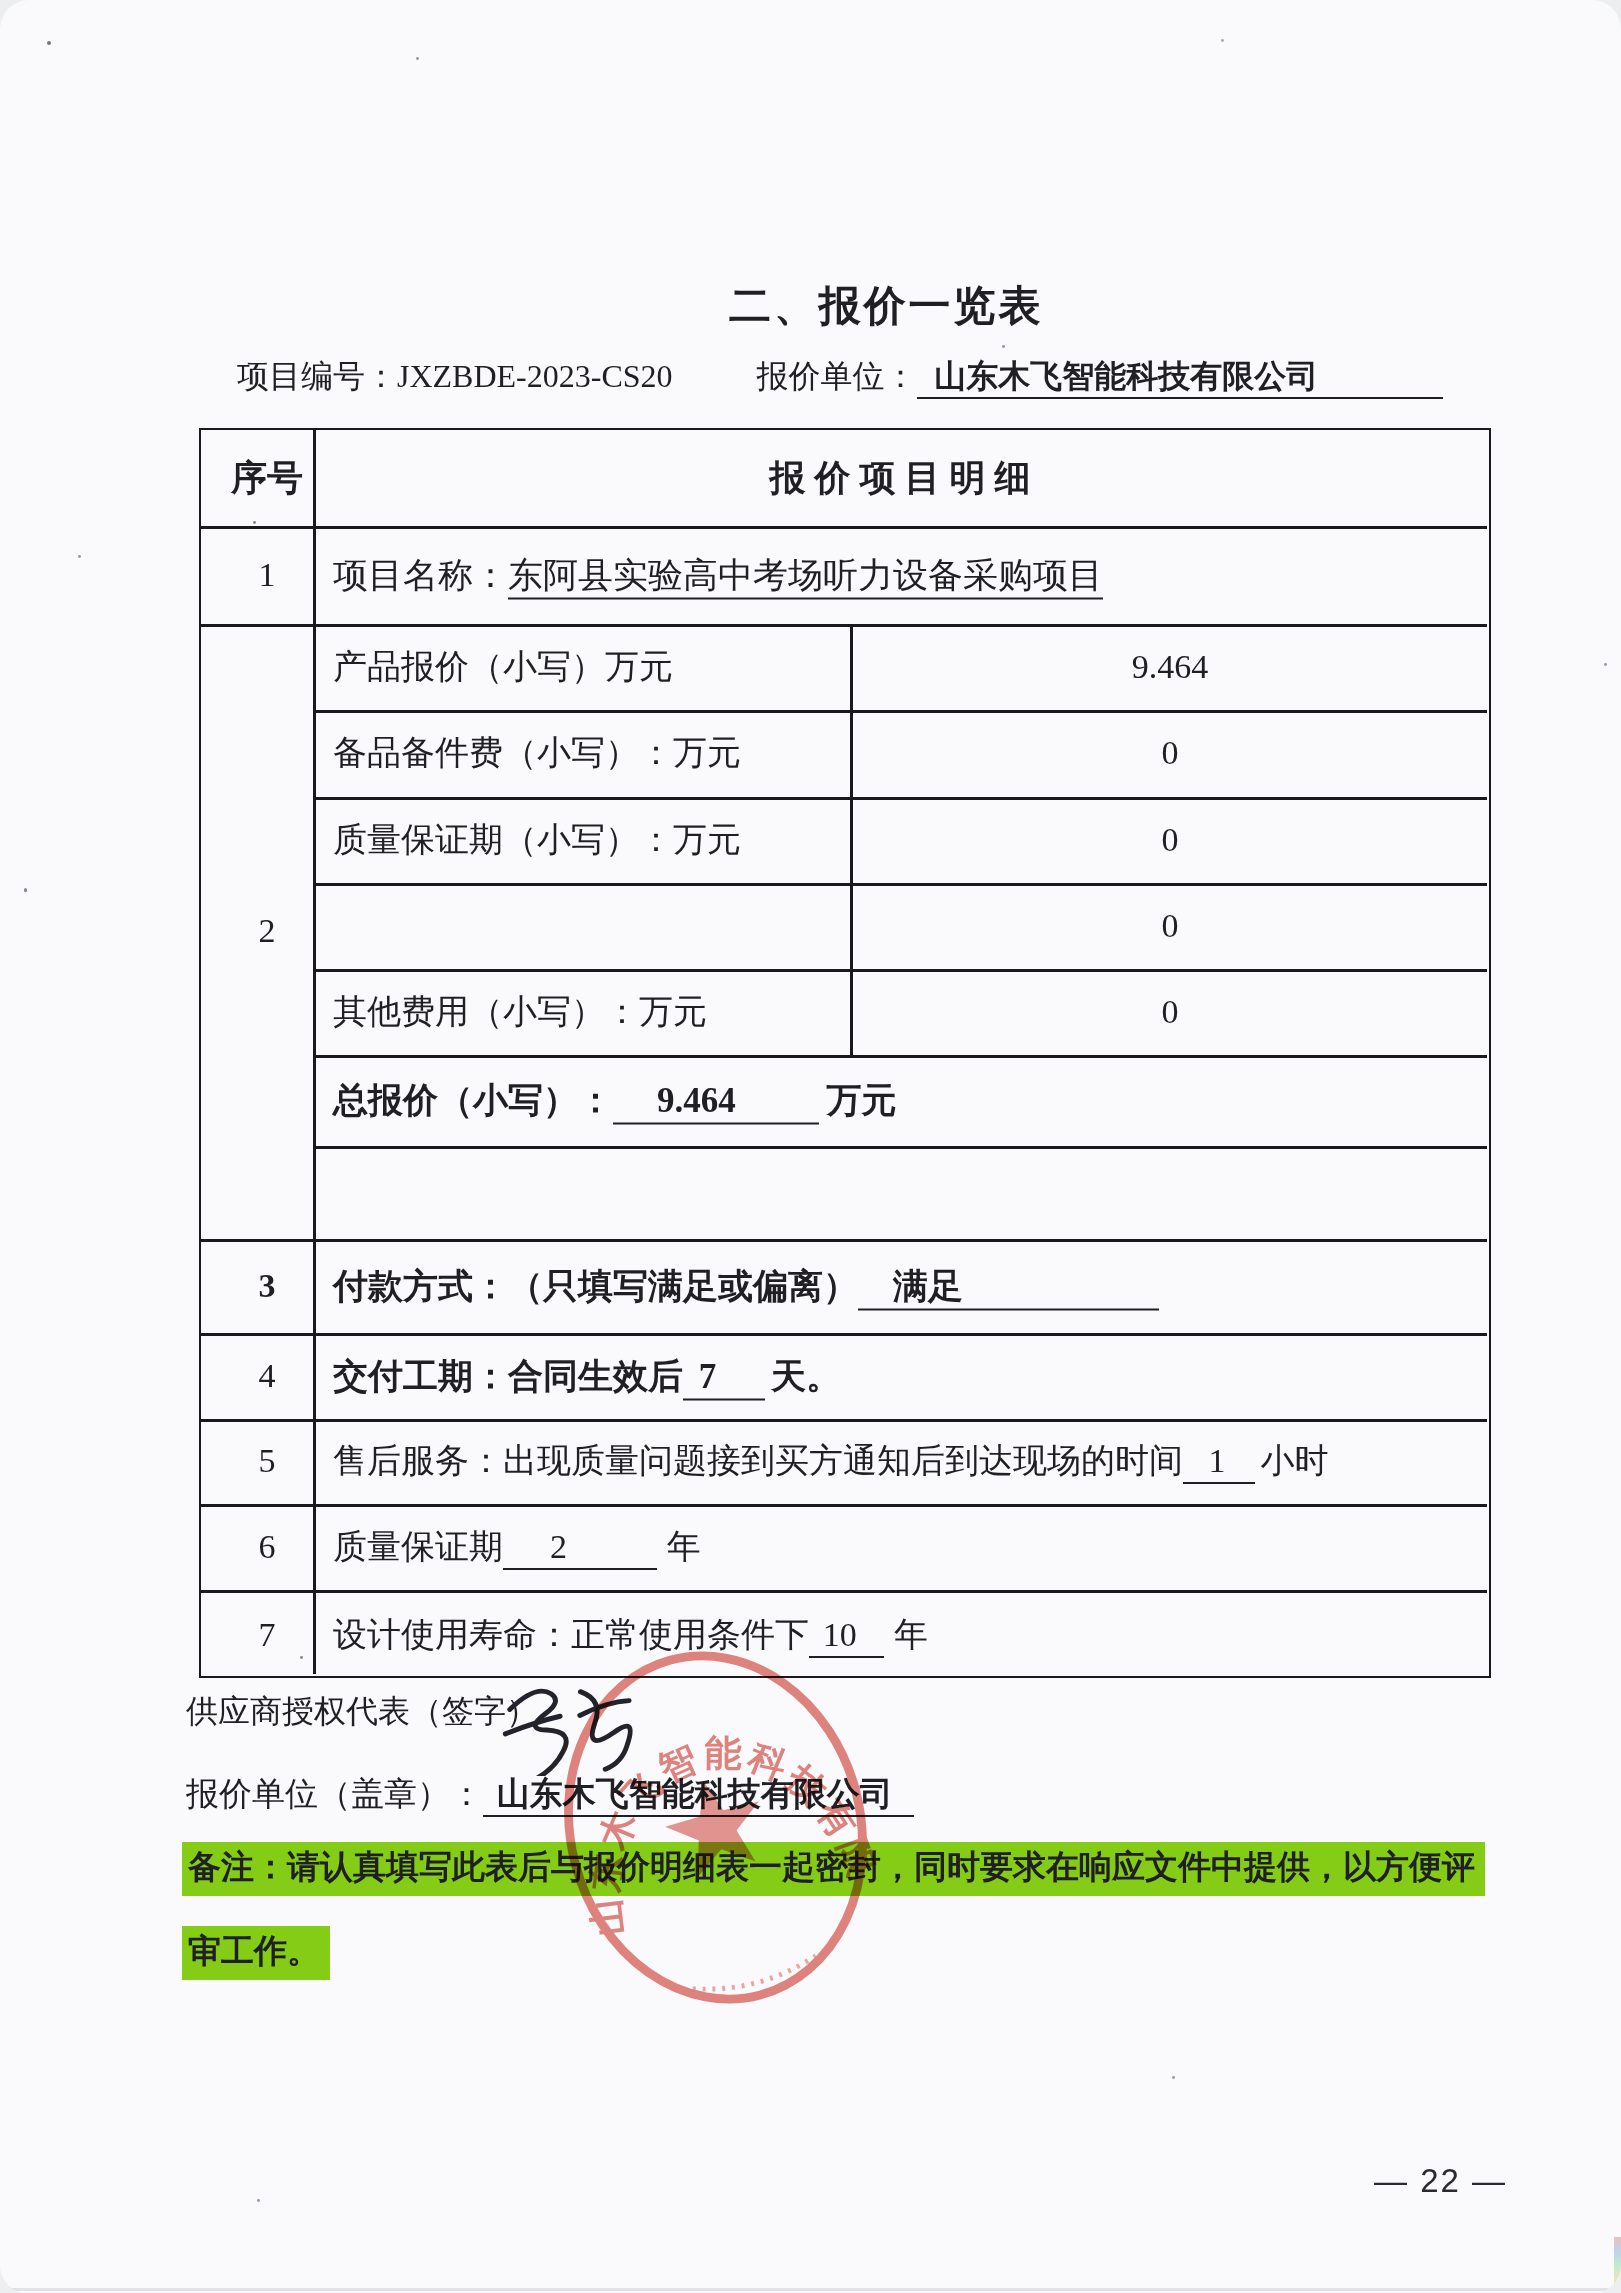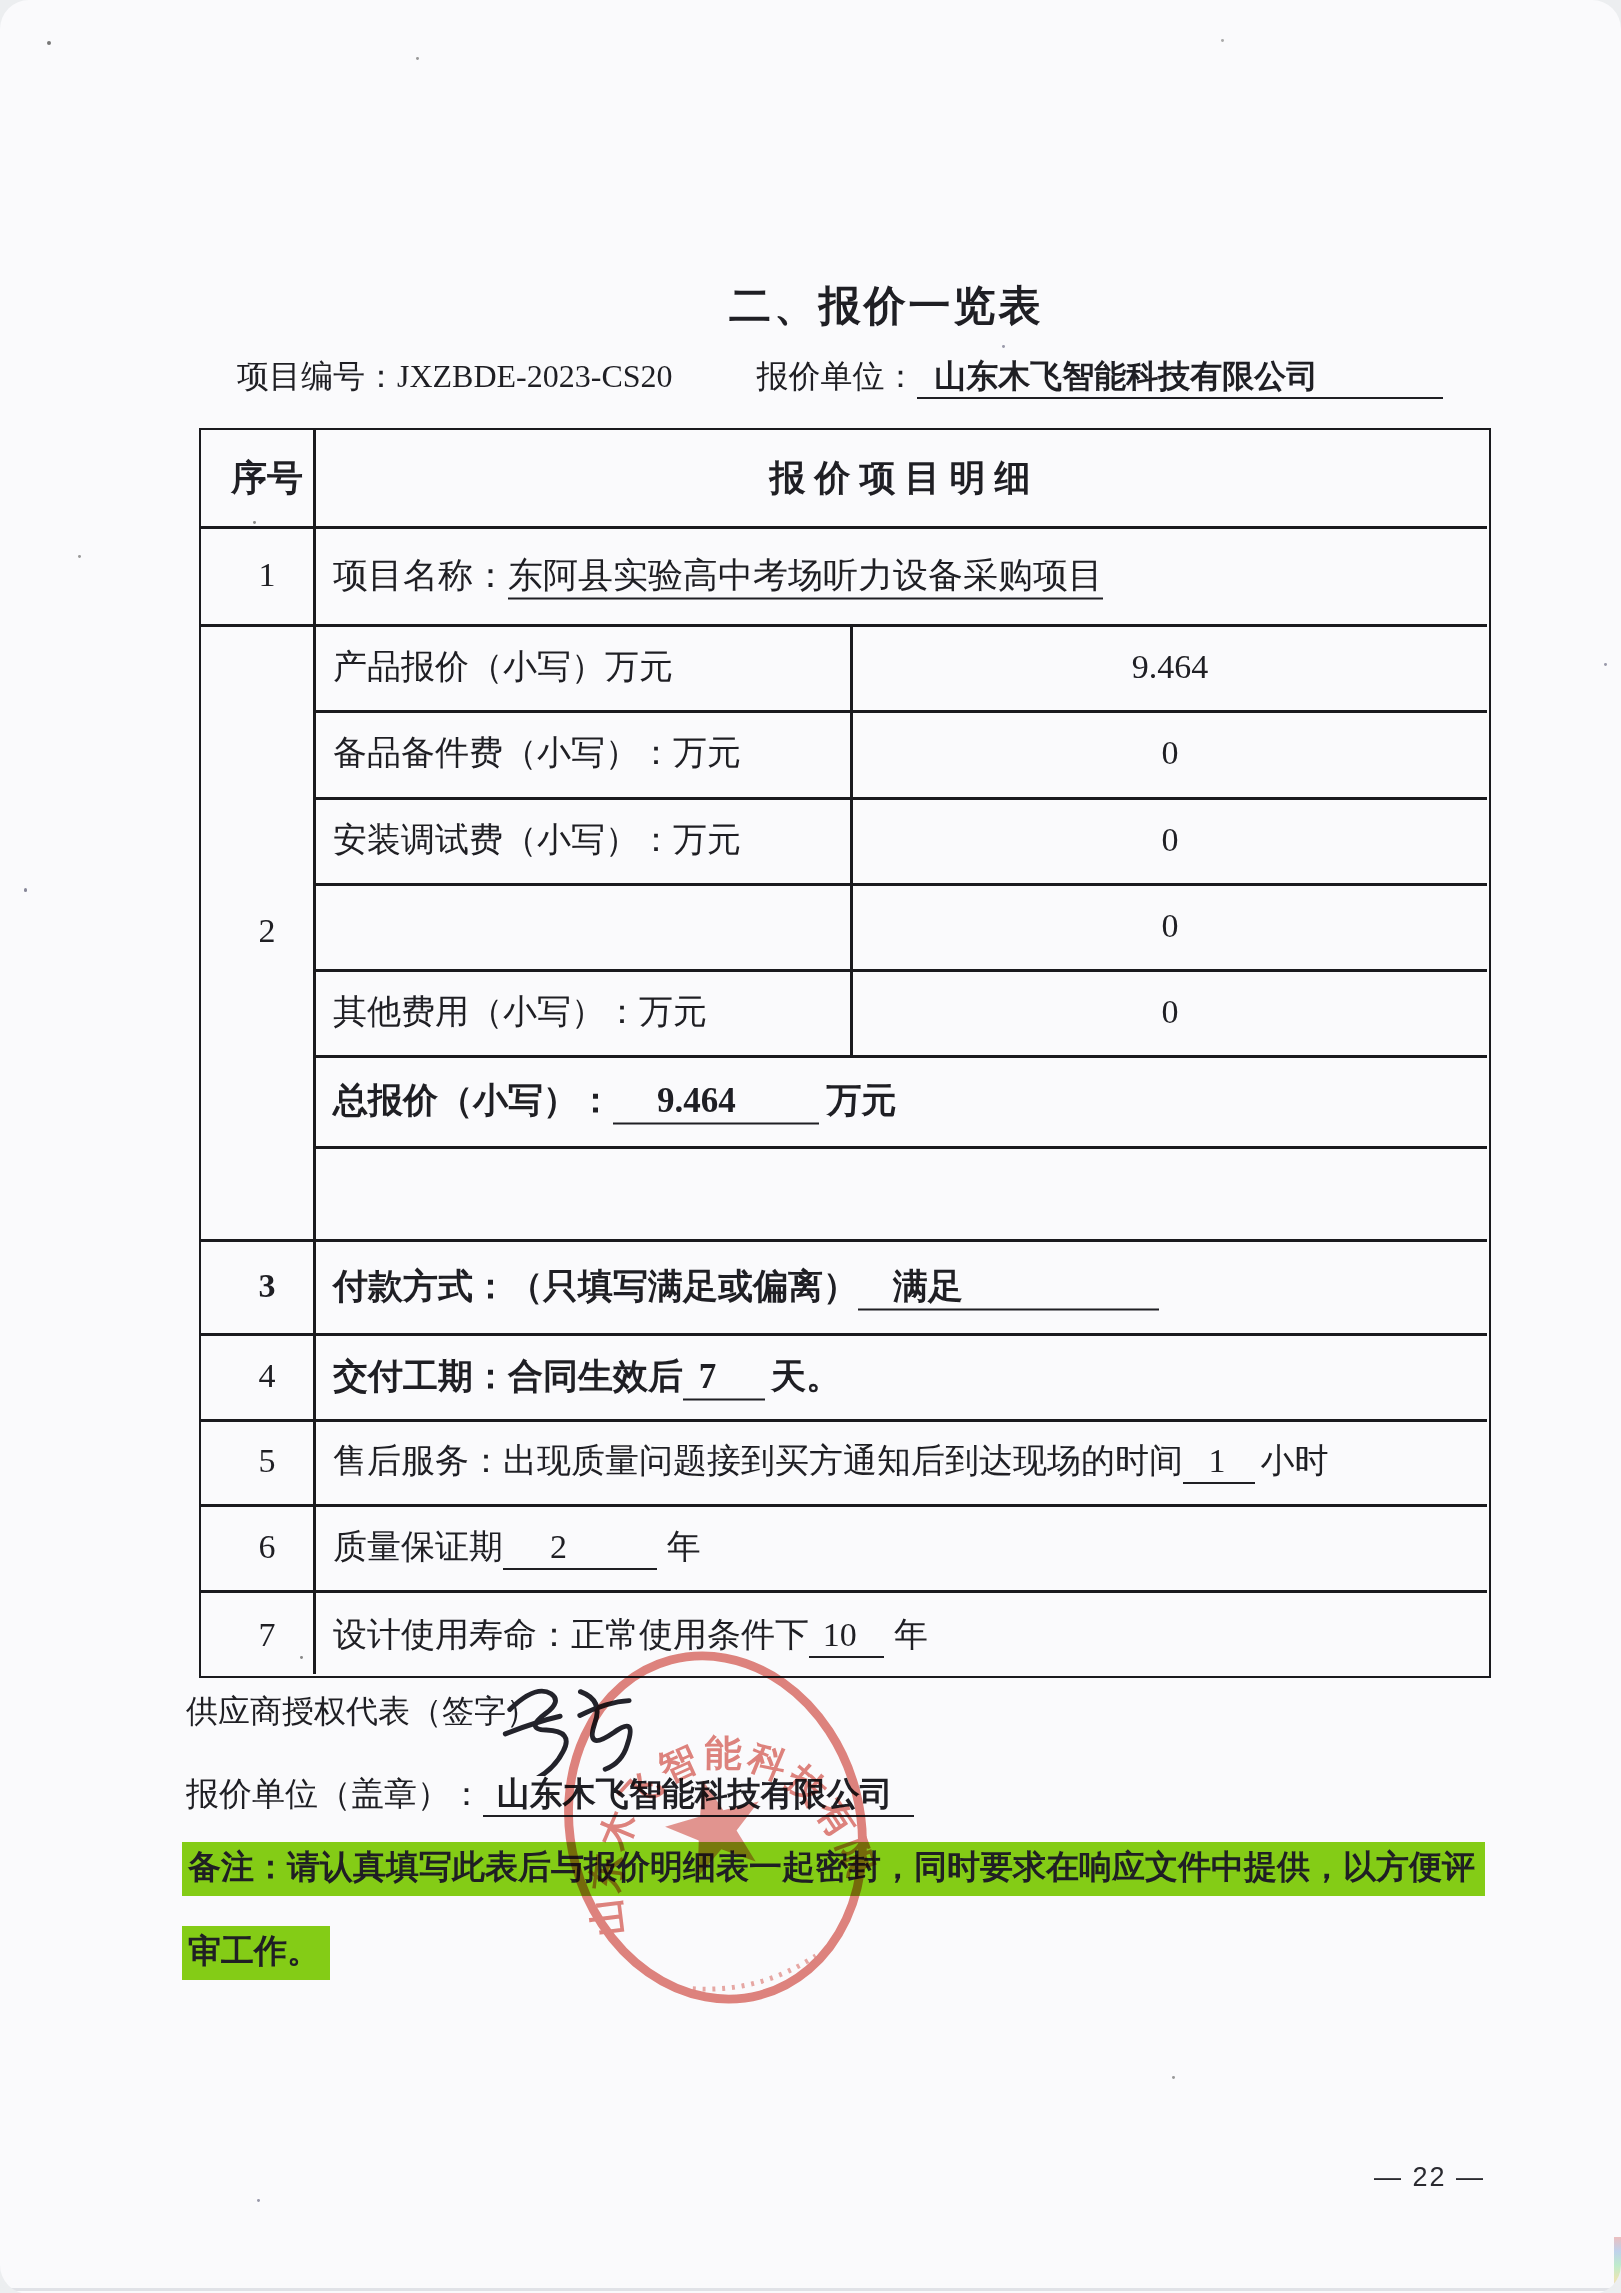--- a/index.html
+++ b/index.html
@@ -21,21 +21,21 @@
   .lbl{position:absolute;left:132px;transform:translateY(-50%);font-size:34px;}
   .val{position:absolute;left:649px;width:640px;text-align:center;transform:translateY(-50%);font-size:34px;}
   .bold{font-weight:bold;}
   .hdr{font-size:36px;font-weight:bold;}
   .u{border-bottom:2.5px solid #1f1f24;padding-bottom:2.9px;}
   
   .foot{font-size:32px;}
   .sealline{font-size:33px;}
   .sealline .company{font-weight:bold;border-bottom:2.5px solid #1f1f24;padding:0 21.6px 2.9px 13.7px;}
   .remark{font-size:33px;font-weight:bold;background:#84cc16;padding:2.9px 9.8px 5.9px 5.9px;margin-top:25px;}
-  .pageno{font-size:27px;letter-spacing:2px;color:#2a2a30;
+  .pageno{font-size:33px;letter-spacing:2px;color:#2a2a30;
           font-family:"Liberation Sans","DejaVu Sans",sans-serif;}
   .stamp{position:absolute;left:534px;top:1617px;mix-blend-mode:multiply;opacity:.88;}
   .sig{position:absolute;left:490px;top:1658px;}
   .speck{position:absolute;border-radius:50%;}
   .edge-bottom{position:absolute;left:0;top:2288px;width:1621px;height:2.9px;background:#c6c9d2;opacity:.5;}
   .edge-rainbow{position:absolute;right:0;top:2237px;width:6.9px;height:57px;opacity:.8;
       background:linear-gradient(180deg,#e8b0b0,#b0c8e8,#b0e8c0,#e8e0a0,#d8a8e0);}
 </style>
 </head>
 <body>
@@ -71,21 +71,21 @@
 
     <div class="cellno" style="top:145px;">1</div>
     <div class="lbl" style="top:145px;font-size:35px;"><span>项目名称：</span><span class="u">东阿县实验高中考场听力设备采购项目</span></div>
 
     <div class="cellno" style="top:501px;">2</div>
 
     <div class="lbl" style="top:237px;">产品报价（小写）万元</div>
     <div class="val" style="top:237px;">9.464</div>
     <div class="lbl" style="top:323px;">备品备件费（小写）：万元</div>
     <div class="val" style="top:323px;">0</div>
-    <div class="lbl" style="top:410px;">安装调试费（小写）：万元</div>
+    <div class="lbl" style="top:410px;">质量保证期（小写）：万元</div>
     <div class="val" style="top:410px;">0</div>
     <div class="val" style="top:496px;">0</div>
     <div class="lbl" style="top:582px;">其他费用（小写）：万元</div>
     <div class="val" style="top:582px;">0</div>
 
     <div class="lbl bold" style="top:670px;font-size:35px;"><span>总报价（小写）：</span><span class="u" style="padding-left:44px;padding-right:83px;">9.464</span><span style="margin-left:7.8px;">万元</span></div>
 
 
     <div class="cellno bold" style="top:856px;">3</div>
     <div class="lbl bold" style="top:856px;font-size:35px;"><span>付款方式：（只填写满足或偏离）</span><span class="u" style="padding-left:35px;padding-right:196px;">满足</span></div>

